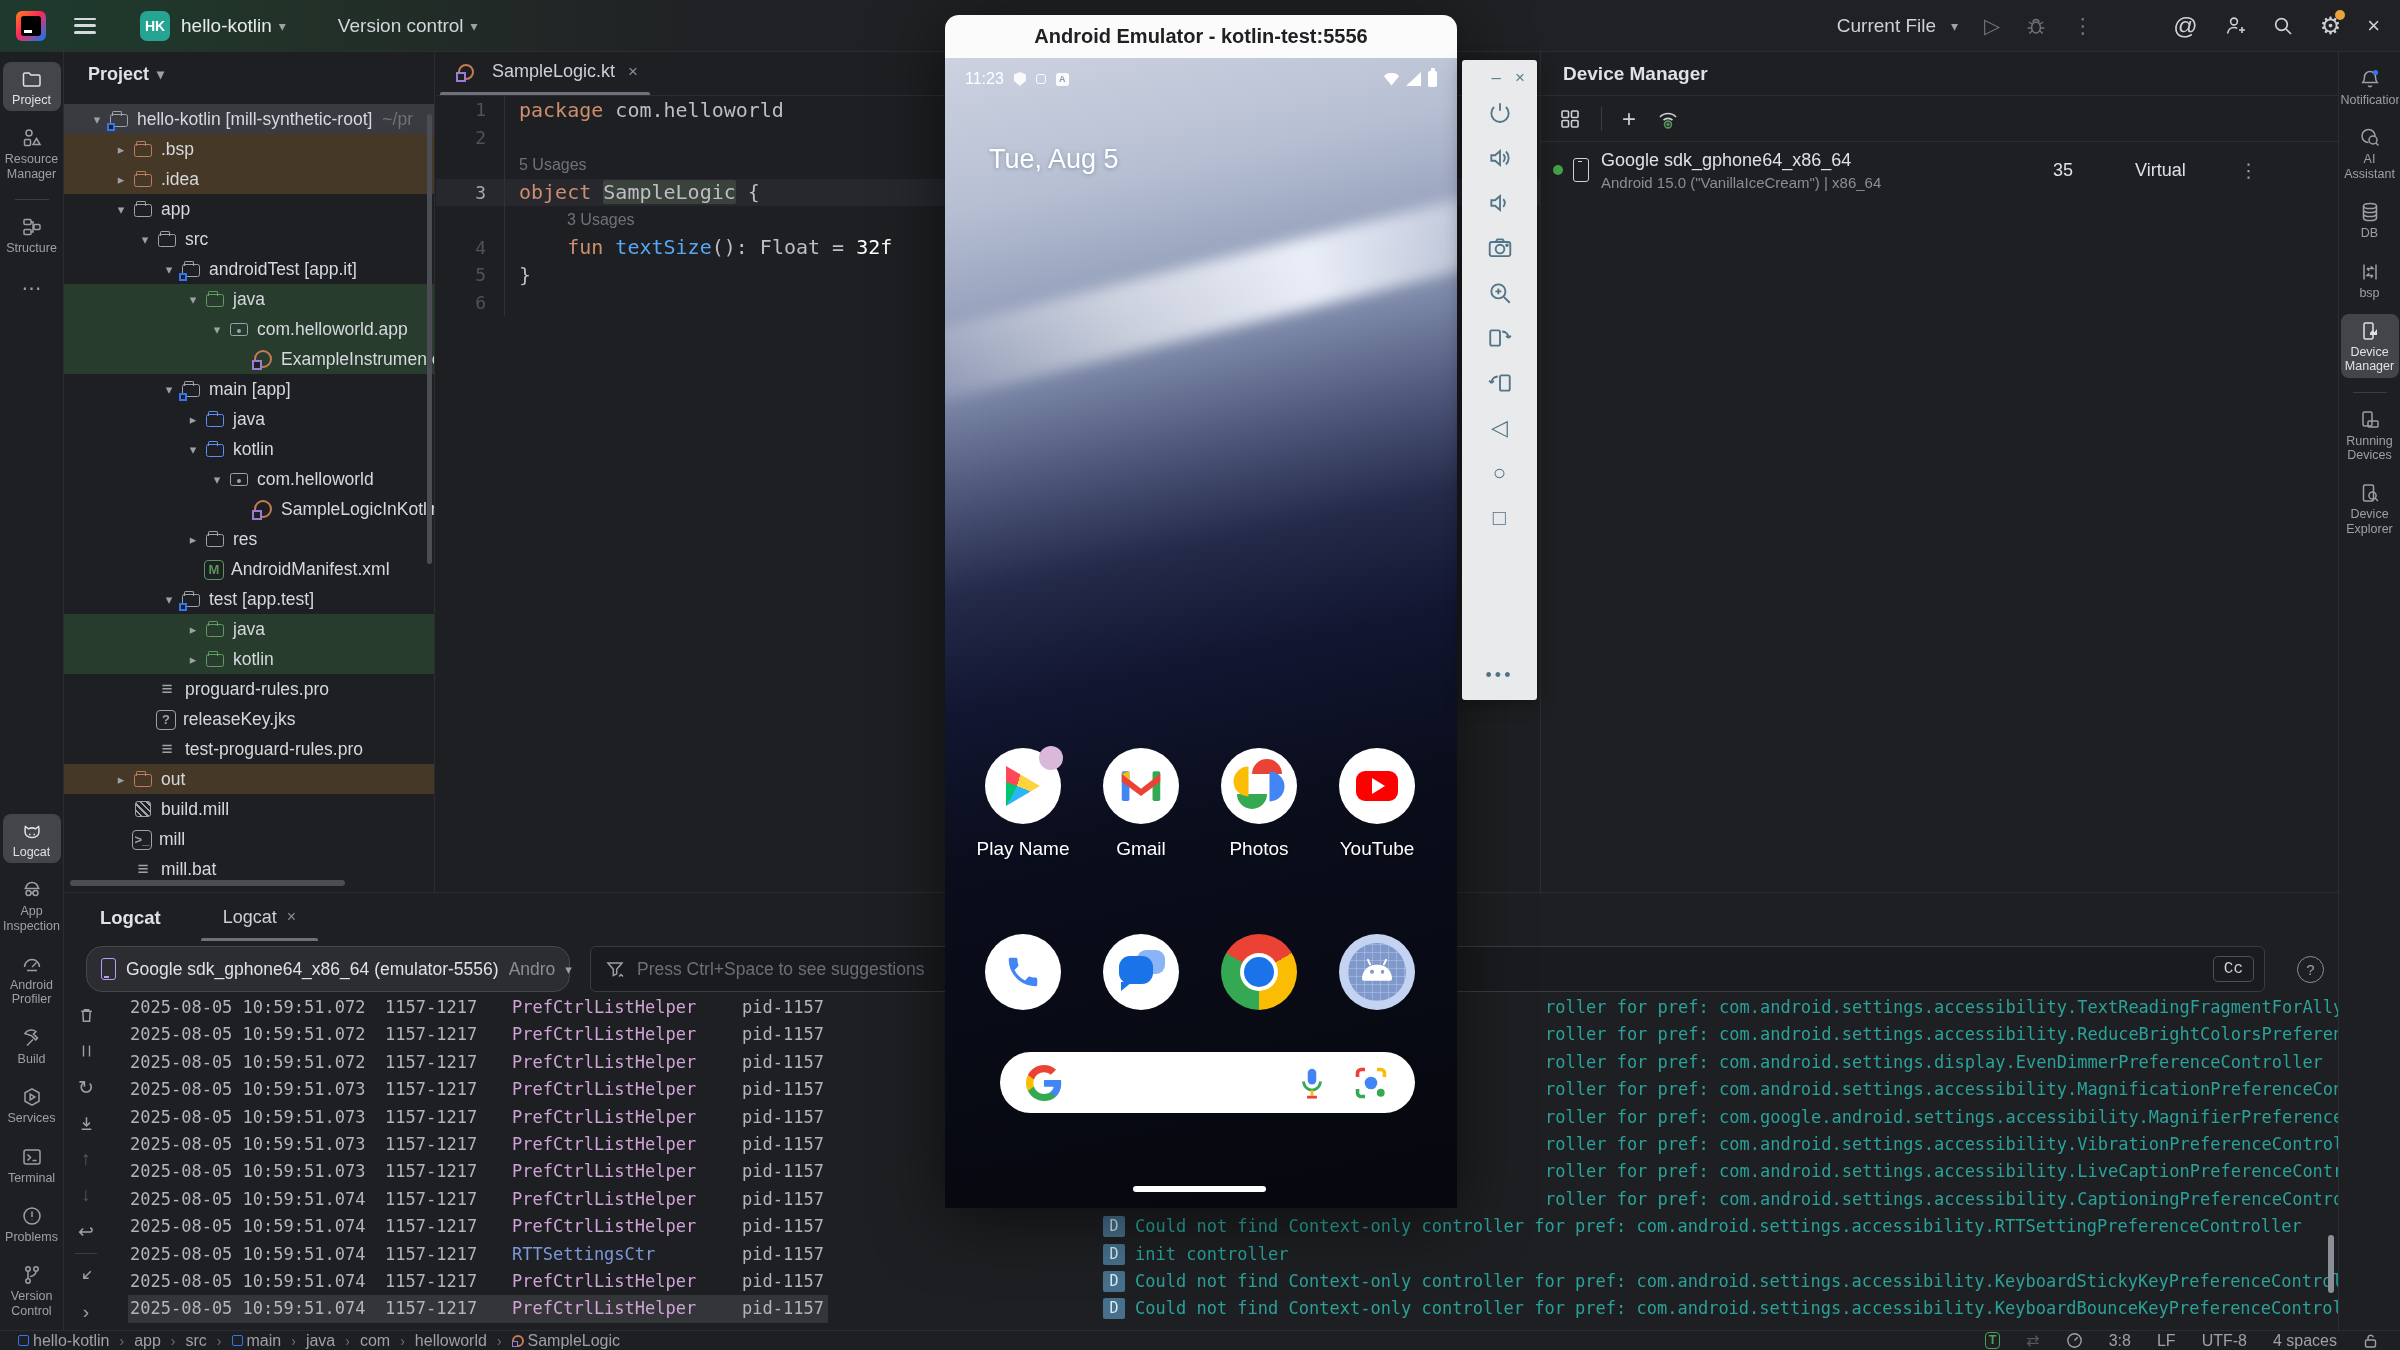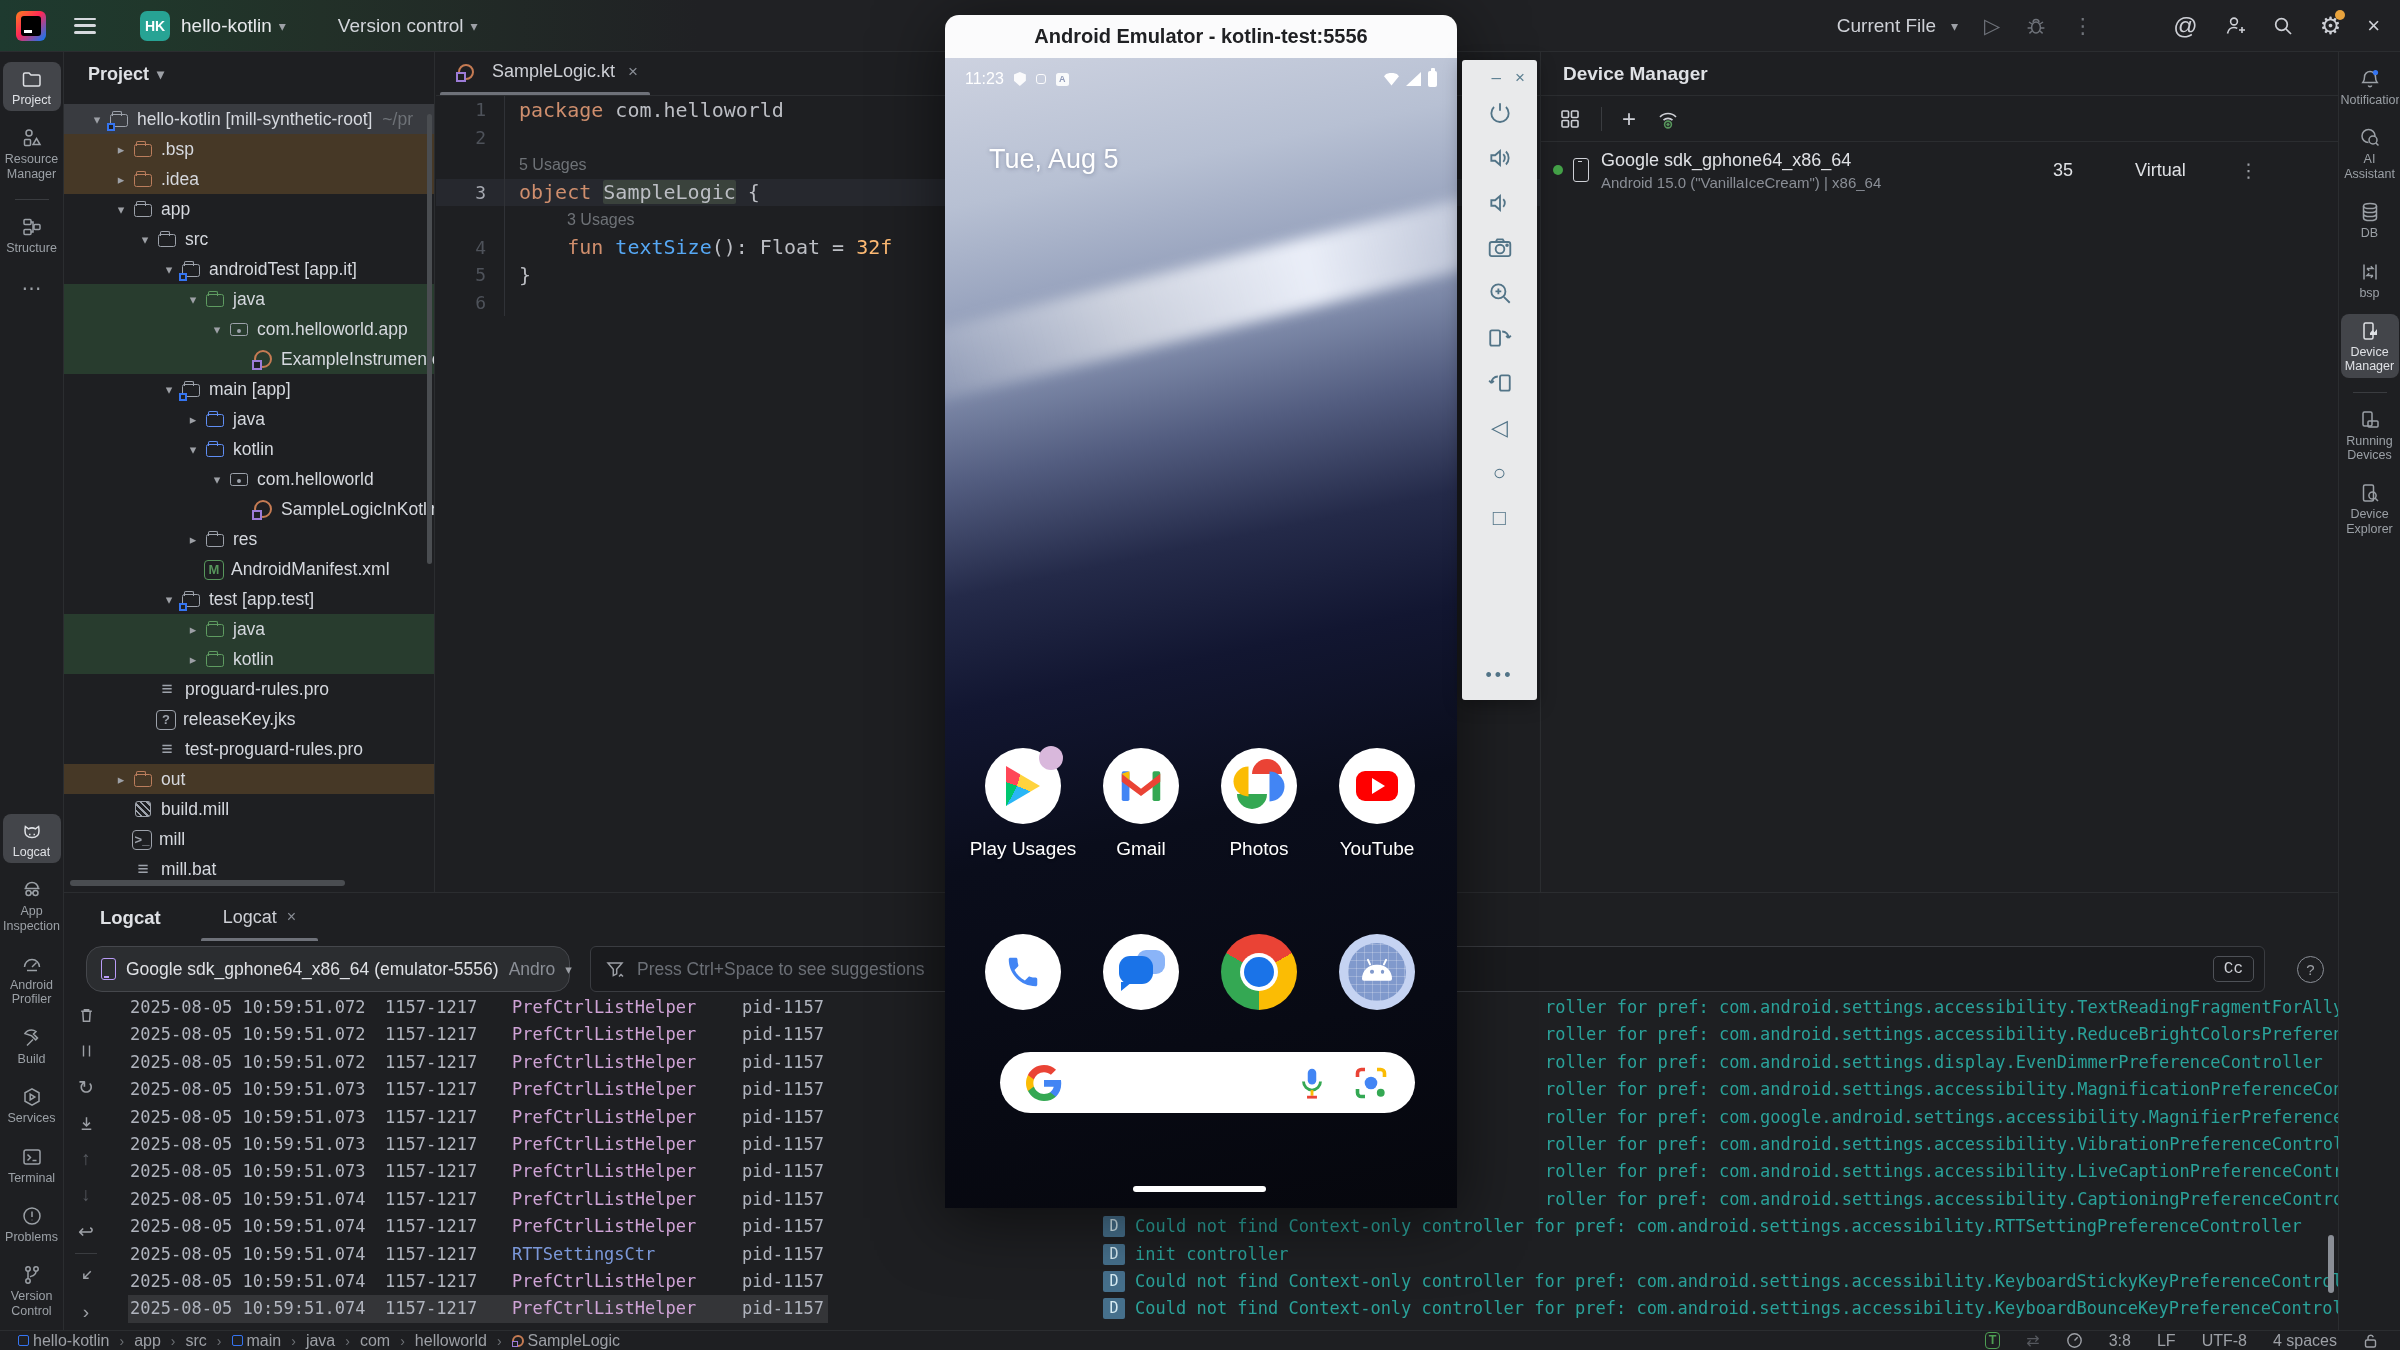--- a/index.html
+++ b/index.html
@@ -77,21 +77,21 @@
   .tab::after{content:"";position:absolute;left:4px;right:4px;bottom:0;height:3px;background:#6e7179;border-radius:2px 2px 0 0;}
   .code{position:absolute;left:0;top:44px;right:0;bottom:0;font-family:"DejaVu Sans Mono",monospace;font-size:20px;}
   .crow{height:27.5px;display:flex;align-items:center;position:relative;}
   .crow.cur{background:#26282e;}
   .ln{width:50px;text-align:right;color:#4e525a;font-size:18px;flex:none;}
   .ln.bright{color:#a7aab2;}
   .gut{width:19px;flex:none;border-right:1px solid #303237;align-self:stretch;}
   .ct{padding-left:14px;color:#bcbec4;white-space:pre;}
   .kw{color:#cf8e6d;}
   .fn{color:#56a8f5;}
-  .num{color:#fdba74;}
+  .num{color:#ffffff;}
   .hlname{background:#3a423c;border-radius:2px;}
   .inlay{color:#6e7277;font-size:16px;font-family:"Liberation Sans",sans-serif;padding-left:14px;}
 
   
   #devmgr{left:1540px;top:52px;width:798px;height:840px;}
   .dm-title{height:44px;display:flex;align-items:center;padding-left:22px;font-size:19px;font-weight:600;color:#dfe1e5;border-bottom:1px solid #2b2d30;}
   .dm-toolbar{height:46px;display:flex;align-items:center;gap:20px;padding-left:18px;border-bottom:1px solid #2b2d30;color:#ced0d6;}
   .dm-sep{width:1px;height:24px;background:#3a3c40;}
   .dm-head{height:36px;display:flex;align-items:center;font-size:17.5px;color:#c2c5cb;border-bottom:1px solid #2b2d30;}
   .dm-row{height:56px;display:flex;align-items:center;cursor:pointer;}
@@ -881,21 +881,21 @@
         </span>
       </div>
       <div class="emu-date">Tue, Aug 5</div>
 
       <div class="apps-row r1">
         <div class="tile">
           <div class="aicon">
               <div class="ps-tri"></div>
               <div class="ps-dot"></div>
             </div>
-          <div class="alabel">Play Usages</div>
+          <div class="alabel">Play Name</div>
         </div>
         <div class="tile">
           <div class="aicon">
             <svg width="42" height="34" viewBox="0 0 24 19">
                 <rect x="1" y="1" width="4.4" height="17" rx="1" fill="#4285f4"></rect>
                 <rect x="18.6" y="1" width="4.4" height="17" rx="1" fill="#34a853"></rect>
                 <path d="M1 2.5L12 11 23 2.5V7l-11 8.2L1 7z" fill="#ea4335"></path>
                 <path d="M1 2.5L5.4 6V1z" fill="#fbbc04"></path>
               </svg>
           </div>

